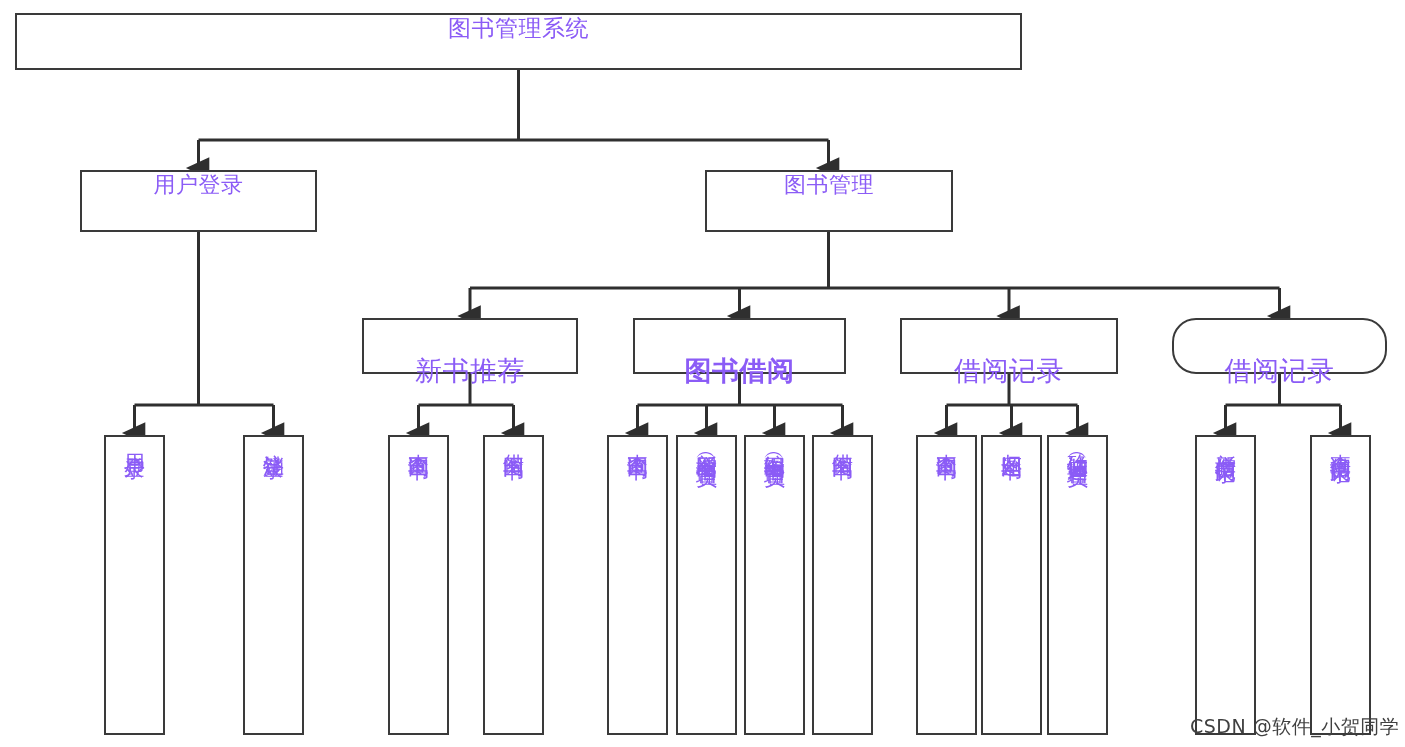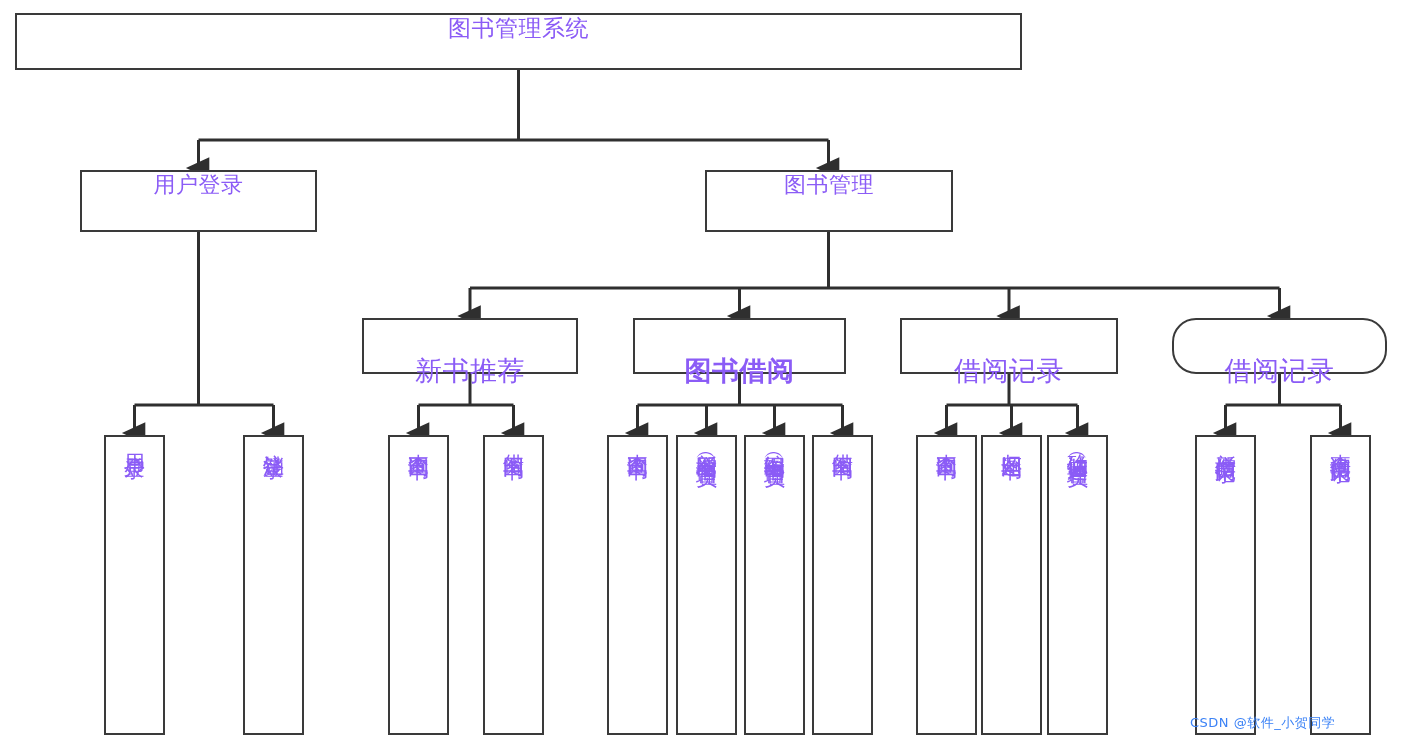--- a/index.html
+++ b/index.html
@@ -48,22 +48,22 @@
     white-space: normal;
     letter-spacing: 2px;
     line-height: 1.05;
   }
   .lvl-root .node-label { font-size: 23px; }
   .lvl-2 .node-label { font-size: 22px; }
   .lvl-3 .node-label { font-size: 27px; margin-top: 35px; }
   .lvl-4 .node-label { font-size: 21px; }
   .watermark {
     position: absolute;
-    color: #3b82f6;
-    font-size: 13px;
+    color: #404040;
+    font-size: 19px;
     white-space: nowrap;
     letter-spacing: 0.5px;
   }
 </style>
 </head>
 <body>
 
 <div id="diagram-root">
   <svg class="layer" id="connector-layer" viewBox="0 0 1405 747">
     <defs>

